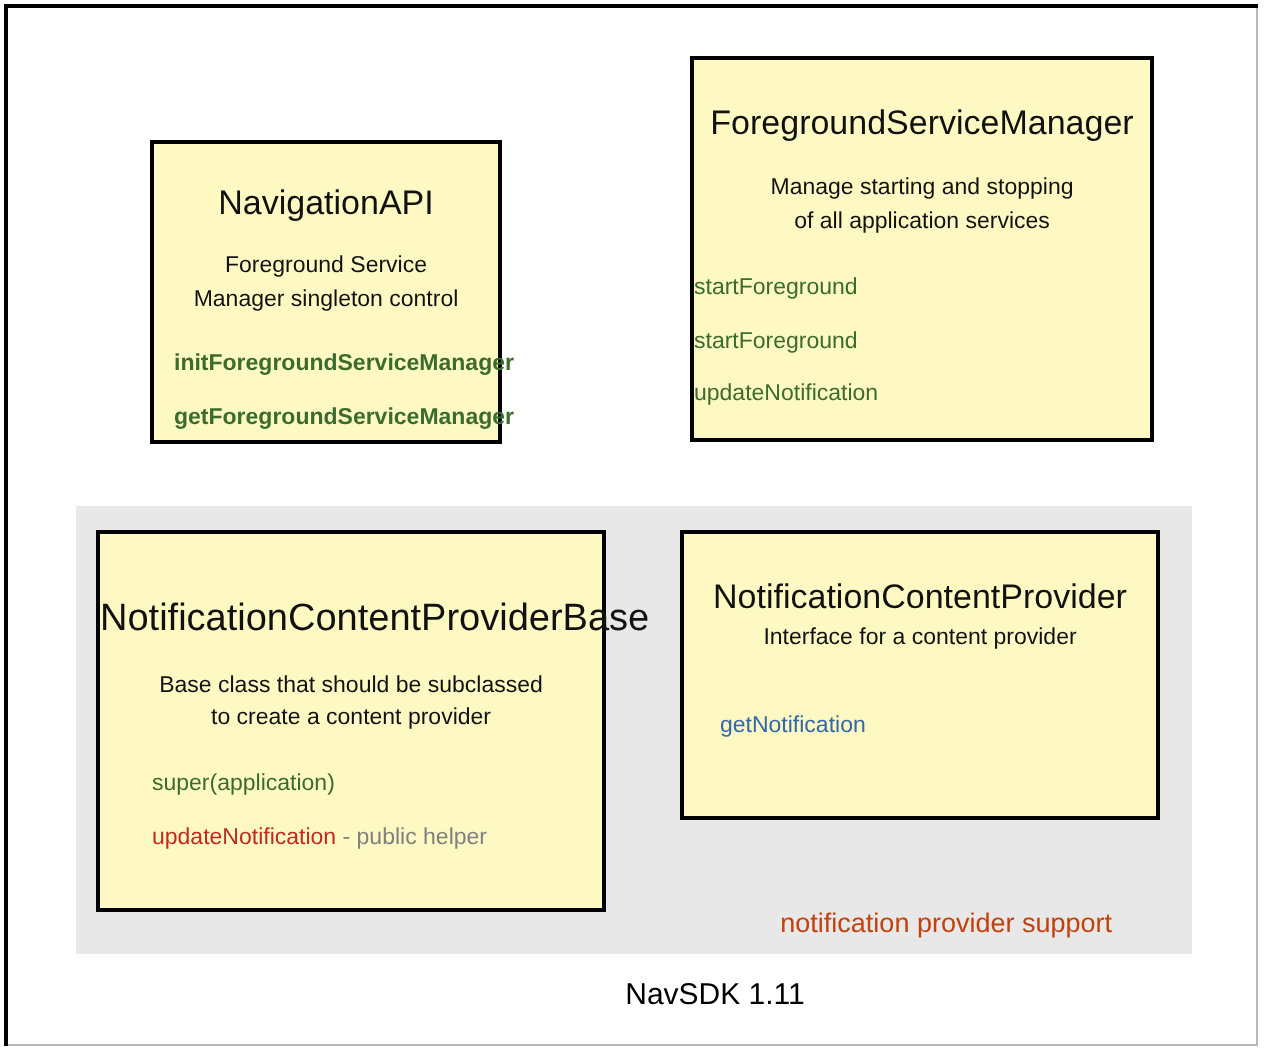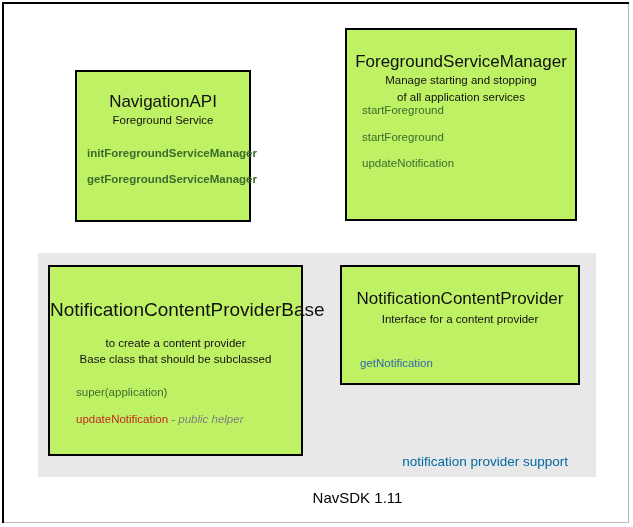--- a/index.html
+++ b/index.html
@@ -49,32 +49,32 @@
   #group-panel {
     position: absolute;
     left: 38px;
     top: 253px;
     width: 558px;
     height: 224px;
     background: #e8e8e8;
   }
   #group-panel-label {
     position: absolute;
-    right: 28px;
+    right: 40px;
     bottom: 8px;
     font-size: 13.5px;
-    color: #0369a1;
+    color: #c2410c;
     white-space: nowrap;
   }
 
   
   .class-box {
     position: absolute;
     box-sizing: border-box;
-    background: #bef264;
+    background: #fef9c3;
     border: 2px solid #000000;
     text-align: center;
   }
   .class-title {
     font-size: 17px;
     color: #111111;
     line-height: 1.2;
     white-space: nowrap;
   }
   .class-desc {
@@ -88,46 +88,46 @@
     line-height: 1.0;
   }
   .member {
     white-space: nowrap;
     margin-bottom: 15px;
   }
   .member:last-child { margin-bottom: 0; }
   .m-green { color: #3c6b2e; }
   .m-red   { color: #c2291f; }
   .m-blue  { color: #3366aa; }
-  .m-note  { color: #808080; font-style: italic; }
+  .m-note  { color: #808080; }
 
   
   #box-navigation-api {
     left: 75px;  top: 70px;  width: 176px; height: 152px;
   }
   #box-navigation-api .class-title { margin-top: 20px; }
-  #box-navigation-api .class-desc  { }
+  #box-navigation-api .class-desc  { margin-top: 13px; }
   #box-navigation-api .members     { margin-top: 19px; padding-left: 10px; font-weight: bold; }
 
   #box-foreground-service-manager {
     left: 345px; top: 28px;  width: 232px; height: 193px;
   }
   #box-foreground-service-manager .class-title { margin-top: 22px; }
-  #box-foreground-service-manager .class-desc  { }
-  #box-foreground-service-manager .members     { padding-left: 15px; }
+  #box-foreground-service-manager .class-desc  { margin-top: 14px; }
+  #box-foreground-service-manager .members     { margin-top: 20px; }
 
   #box-notification-content-provider-base {
     left: 48px;  top: 265px; width: 255px; height: 191px;
   }
   #box-notification-content-provider-base .class-title { margin-top: 32px; font-size: 19px; }
   #box-notification-content-provider-base .class-desc  { margin-top: 13px; }
   #box-notification-content-provider-base .members     { margin-top: 20px; padding-left: 26px; }
 
   #box-notification-content-provider {
-    left: 340px; top: 265px; width: 240px; height: 120px;
+    left: 340px; top: 265px; width: 240px; height: 145px;
   }
   #box-notification-content-provider .class-title { margin-top: 22px; }
   #box-notification-content-provider .class-desc  { margin-top: 2px; }
   #box-notification-content-provider .members     { margin-top: 30px; padding-left: 18px; }
 
   
   #footer-caption {
     position: absolute;
     left: 0;
     top: 489px;
@@ -146,20 +146,21 @@
   <div id="outer-frame"></div>
 
   <div id="group-panel">
     <div id="group-panel-label">notification provider support</div>
   </div>
 
   <div class="class-box" id="box-navigation-api">
     <div class="class-title">NavigationAPI</div>
     <div class="class-desc">
       <div>Foreground Service</div>
+      <div>Manager singleton control</div>
     </div>
     <div class="members">
       <div class="member">
         <span class="m-green">initForegroundServiceManager</span><span class="m-note"></span>
       </div>
       <div class="member">
         <span class="m-green">getForegroundServiceManager</span><span class="m-note"></span>
       </div>
     </div>
   </div>
@@ -179,22 +180,22 @@
       </div>
       <div class="member">
         <span class="m-green">updateNotification</span><span class="m-note"></span>
       </div>
     </div>
   </div>
 
   <div class="class-box" id="box-notification-content-provider-base">
     <div class="class-title">NotificationContentProviderBase</div>
     <div class="class-desc">
+      <div>Base class that should be subclassed</div>
       <div>to create a content provider</div>
-      <div>Base class that should be subclassed</div>
     </div>
     <div class="members">
       <div class="member">
         <span class="m-green">super(application)</span><span class="m-note"></span>
       </div>
       <div class="member">
         <span class="m-red">updateNotification</span><span class="m-note"> - public helper</span>
       </div>
     </div>
   </div>

